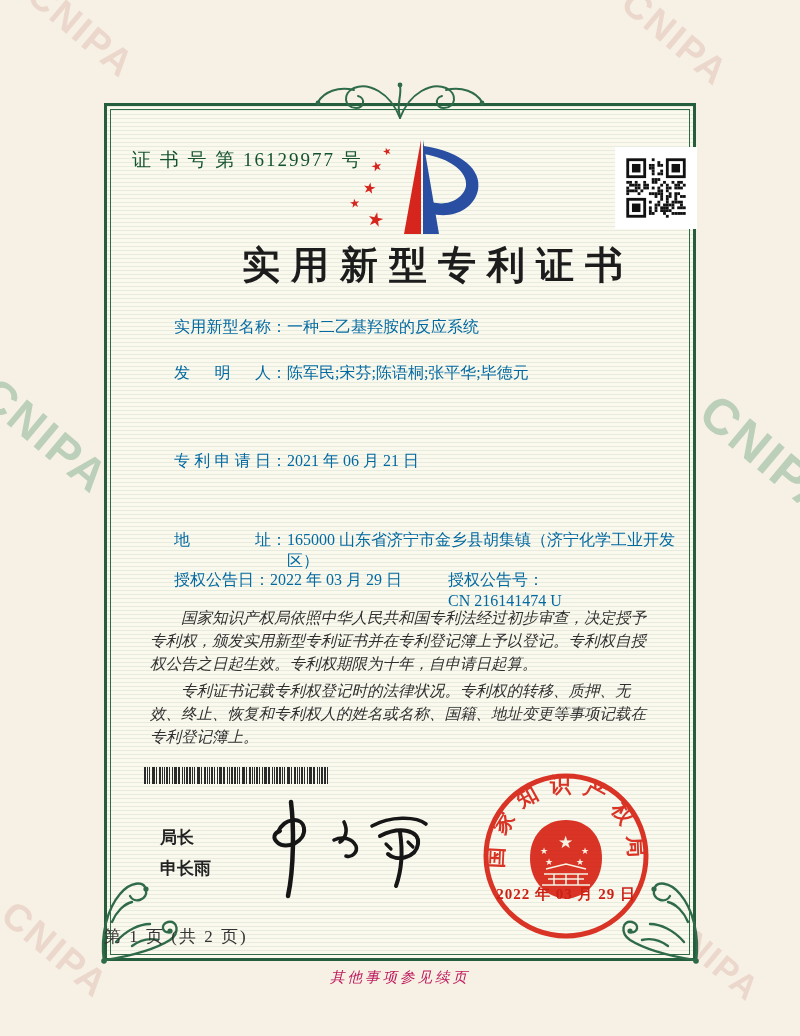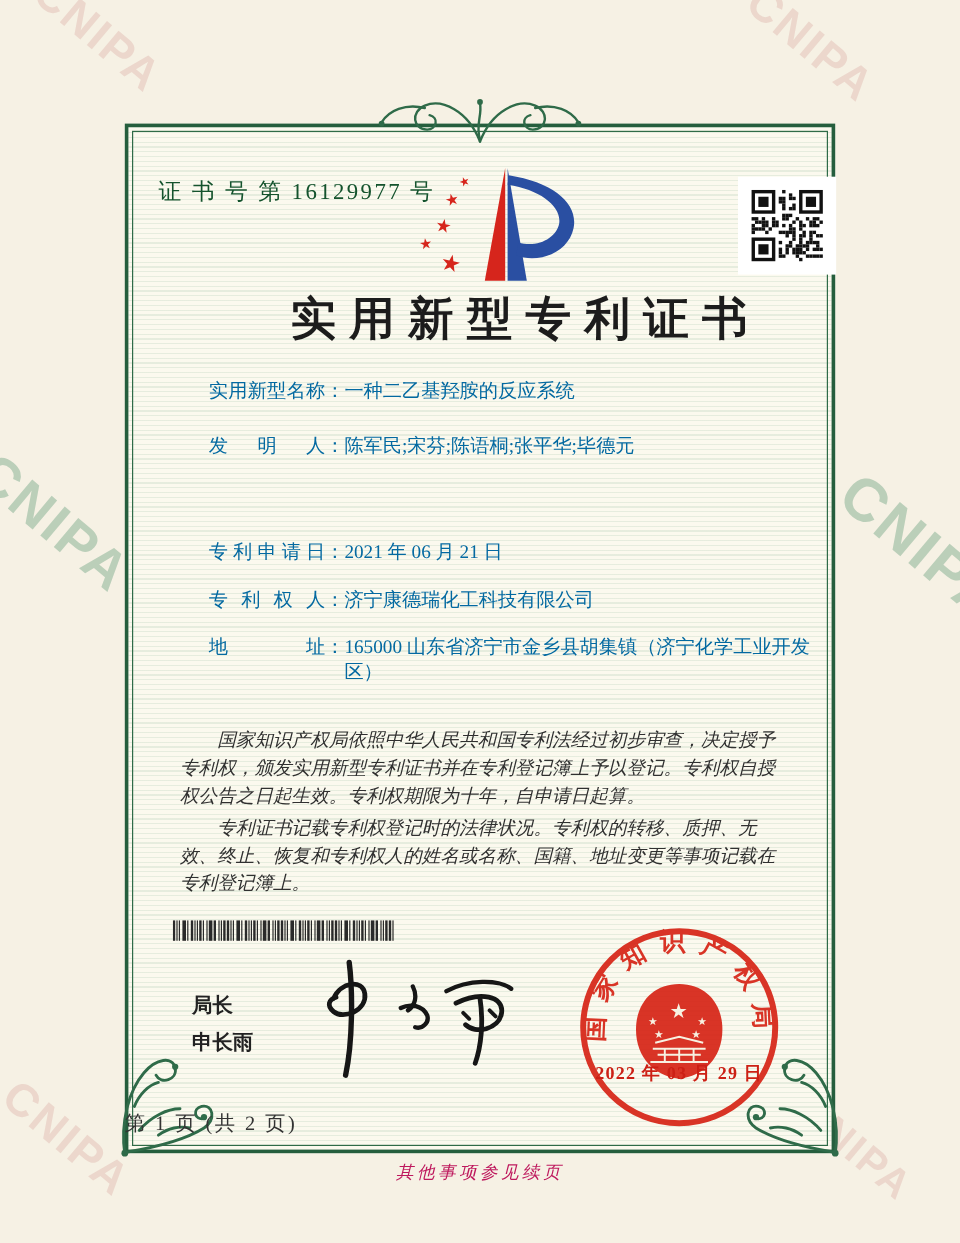--- a/index.html
+++ b/index.html
@@ -260,25 +260,28 @@
 
   <div class="frow" style="top:316px;">
     <span class="flabel">实用新型名称</span><span class="fcolon">：</span><span class="fvalue">一种二乙基羟胺的反应系统</span>
   </div>
   <div class="frow" style="top:362px;">
     <span class="flabel">发明人</span><span class="fcolon">：</span><span class="fvalue">陈军民;宋芬;陈语桐;张平华;毕德元</span>
   </div>
   <div class="frow" style="top:450px;">
     <span class="flabel">专利申请日</span><span class="fcolon">：</span><span class="fvalue">2021 年 06 月 21 日</span>
   </div>
-  <div class="frow" style="top:490px;">
-    <span class="flabel">专利权人</span><span class="fcolon">：</span><span class="fvalue">济宁康德瑞化工科技有限公司</span>
-  </div>
   <div class="frow" style="top:529px;">
     <span class="flabel">地址</span><span class="fcolon">：</span><span class="fvalue">165000 山东省济宁市金乡县胡集镇（济宁化学工业开发区）</span>
+  </div>
+  <div class="frow" style="top:569px;position:absolute;">
+    <span class="flabel" style="width:80px">授权公告日</span><span class="fcolon">：</span><span class="fvalue" style="width:170px">2022 年 03 月 29 日</span>
+    <span class="fpair2">
+      <span class="flabel">授权公告号</span><span class="fcolon">：</span><span class="fvalue">CN 216141474 U</span>
+    </span>
   </div>
 
   <div class="paras">
     <p>国家知识产权局依照中华人民共和国专利法经过初步审查，决定授予专利权，颁发实用新型专利证书并在专利登记簿上予以登记。专利权自授权公告之日起生效。专利权期限为十年，自申请日起算。</p>
     <p>专利证书记载专利权登记时的法律状况。专利权的转移、质押、无效、终止、恢复和专利权人的姓名或名称、国籍、地址变更等事项记载在专利登记簿上。</p>
   </div>
 
   <svg class="barcode" id="barcodeSvg" width="188" height="20" viewBox="0 0 188 20">
       <rect x="0" y="1" width="2" height="17" fill="#2a2a2a"></rect>
       <rect x="3" y="1" width="1" height="17" fill="#2a2a2a"></rect>

